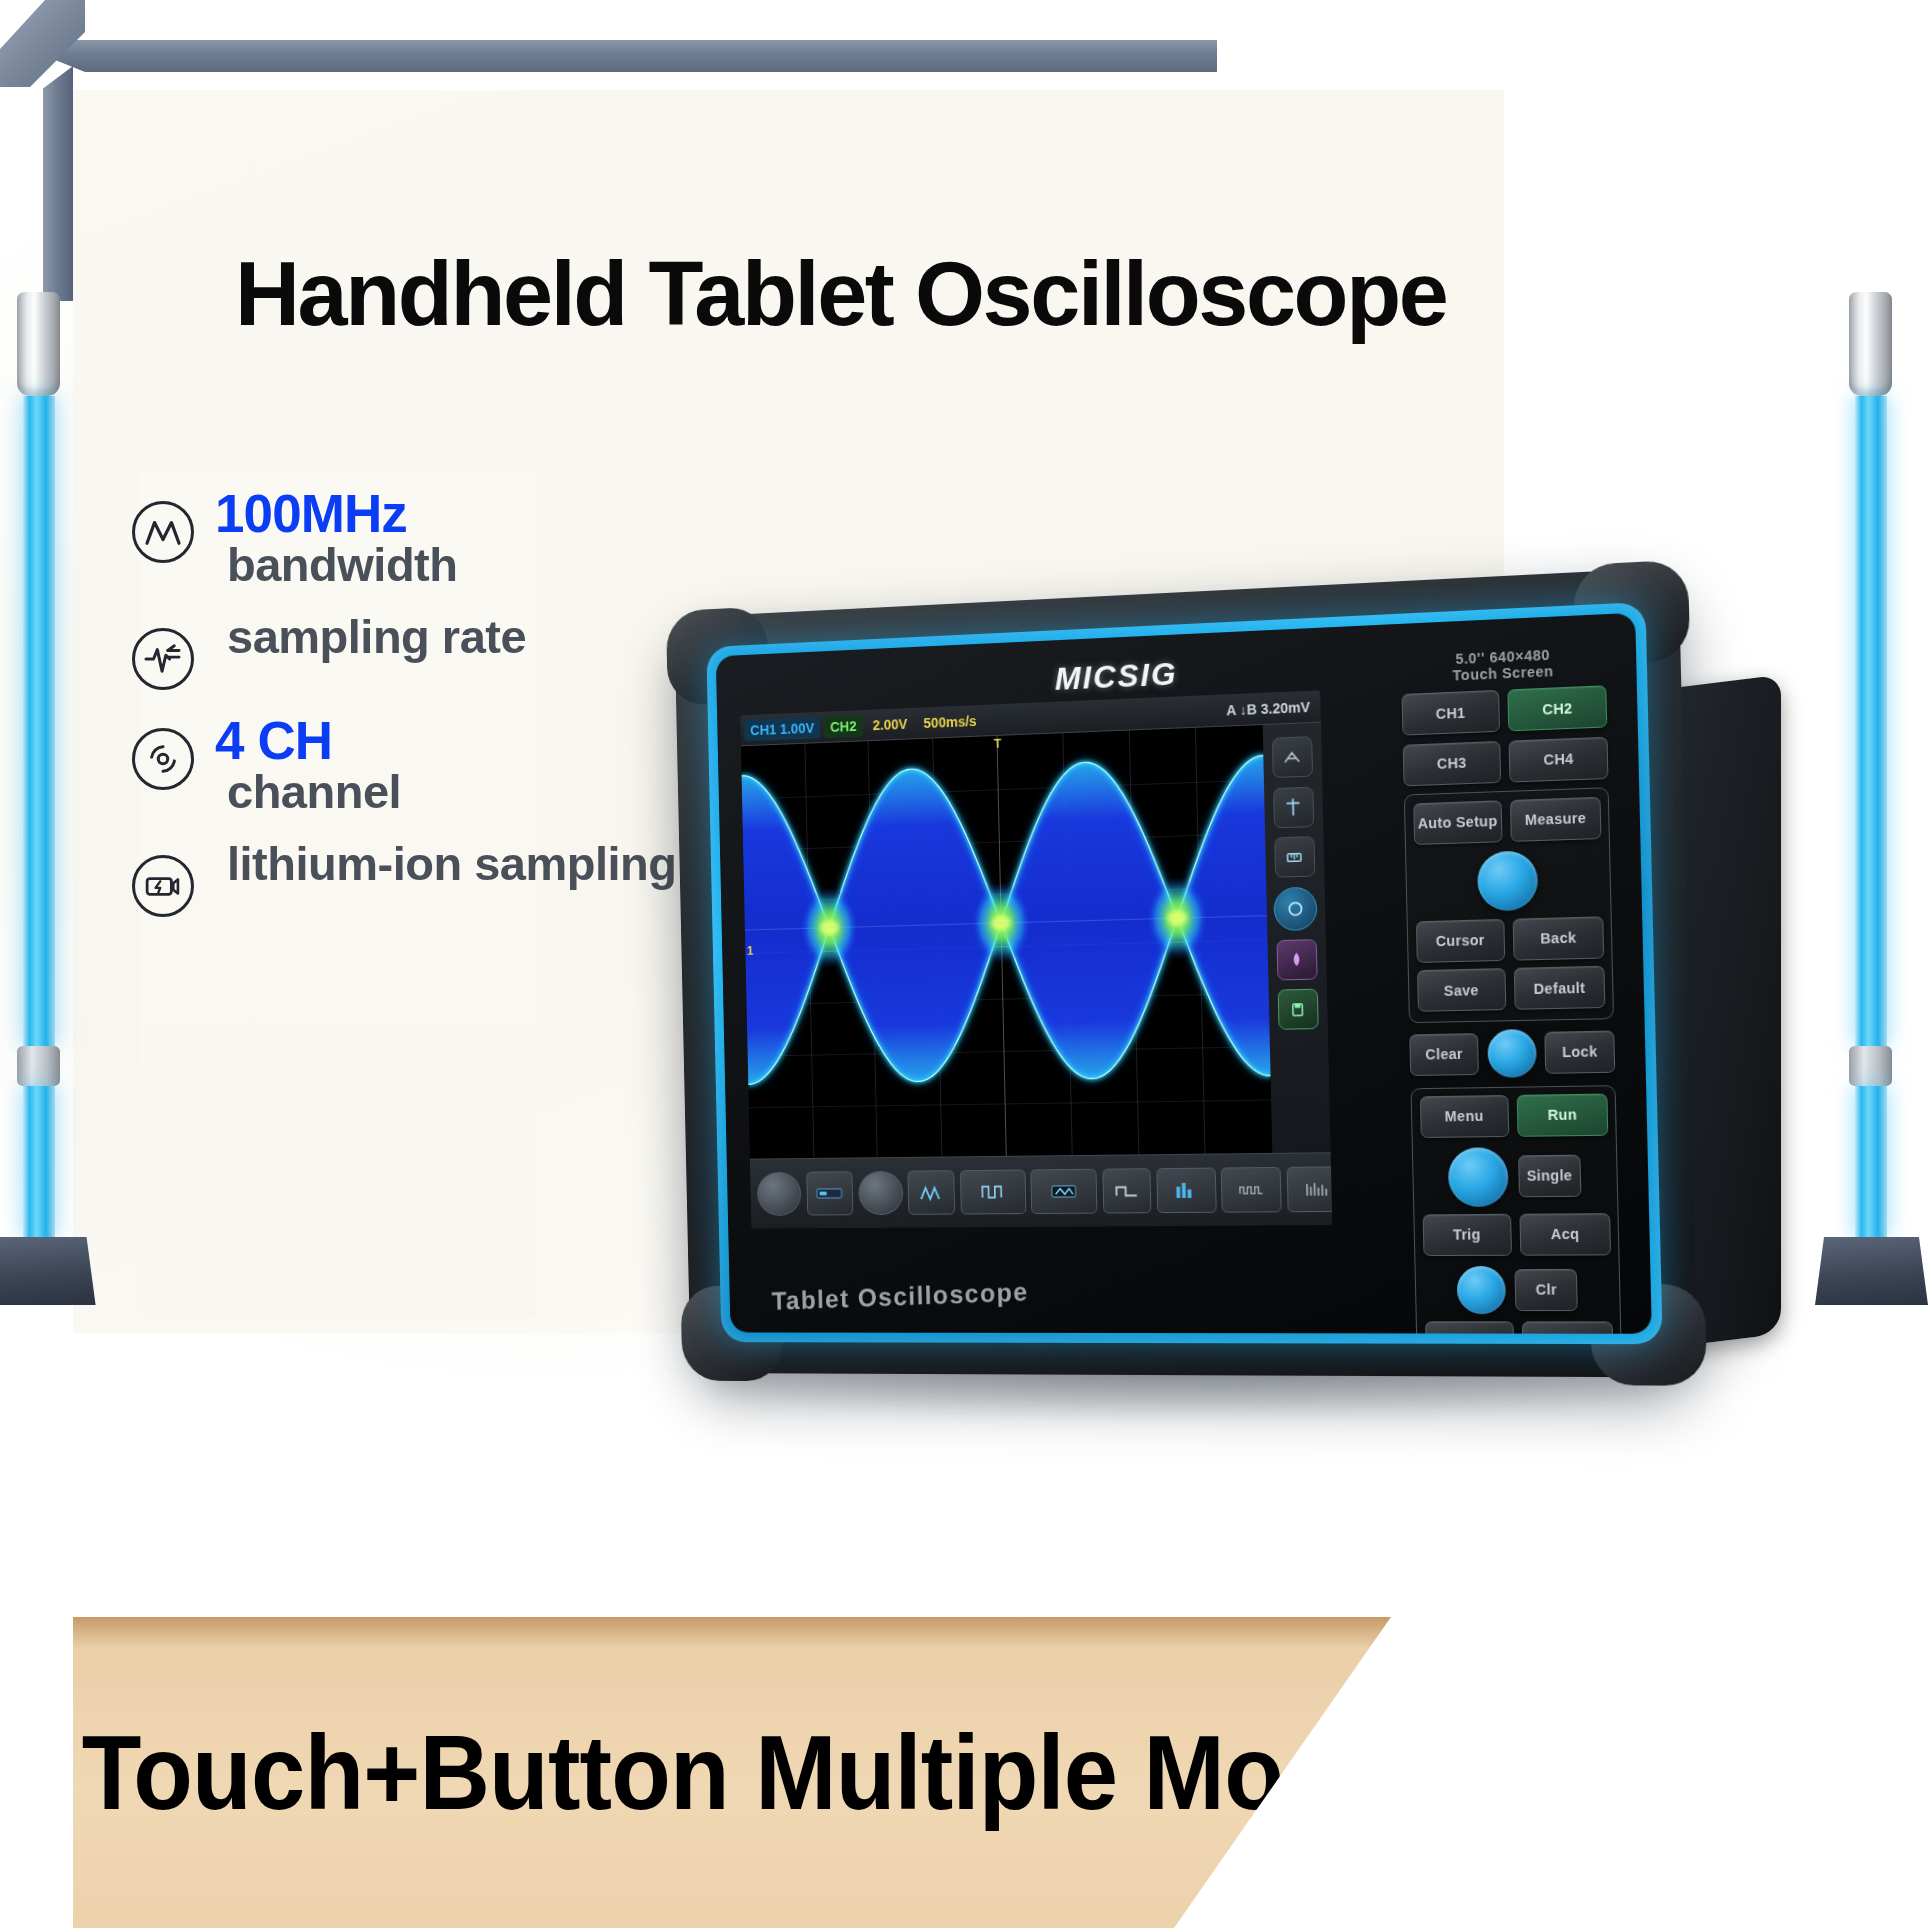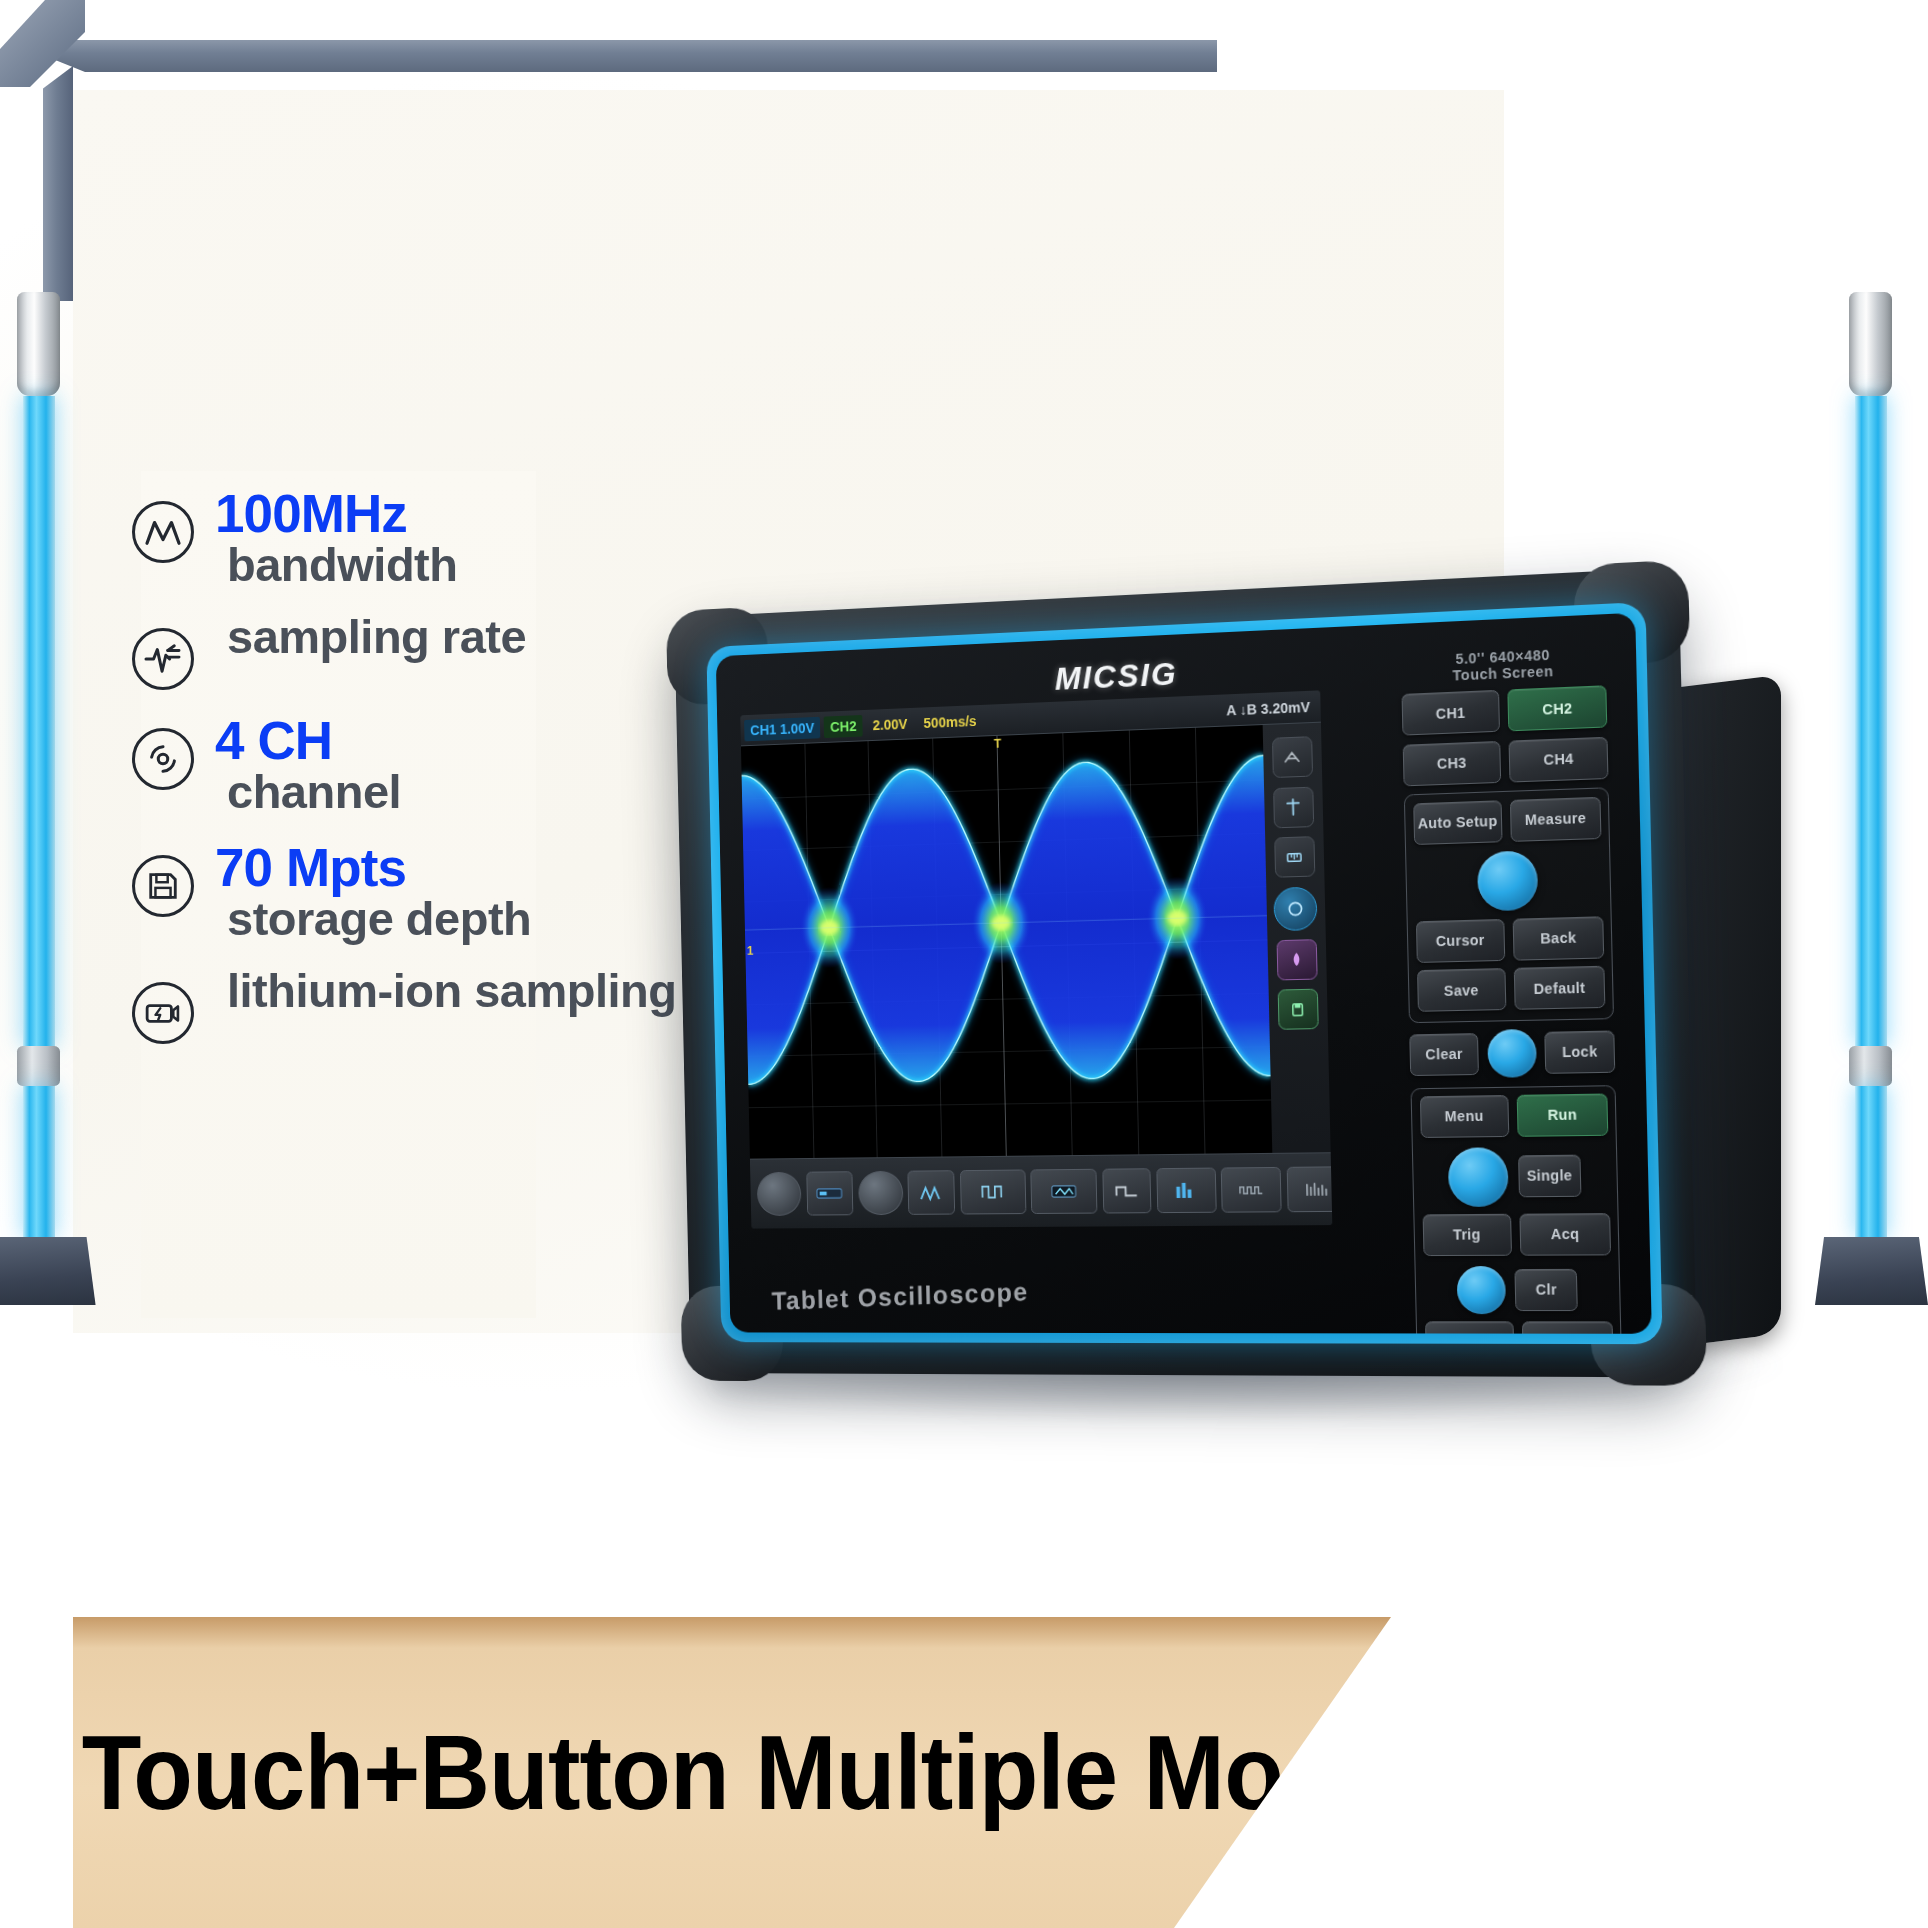--- a/index.html
+++ b/index.html
@@ -349,20 +349,21 @@
   </div>
 
   <div class="probe" style="right:41px; top:292px;">
     <div class="cap"></div>
     <div class="rod" style="height:650px;"></div>
     <div class="foot"></div>
     <div class="rod" style="height:151px;"></div>
     <div class="base"></div>
   </div>
 
+  <div id="title">Handheld Tablet Oscilloscope</div>
 
   <div id="features">
 
     <div class="feat">
       <div class="ico">
         <svg width="38" height="32" viewBox="0 0 40 34">
           <path d="M3 29 L11 7 L20 25 L29 7 L37 29" fill="none" stroke="#232830" stroke-width="3.4" stroke-linecap="round" stroke-linejoin="round"></path>
         </svg>
       </div>
       <div class="txt">
@@ -391,33 +392,20 @@
           <path d="M19 6 A13 13 0 0 0 7 17" fill="none" stroke="#232830" stroke-width="3.2" stroke-linecap="round"></path>
           <path d="M19 32 A13 13 0 0 0 31 21" fill="none" stroke="#232830" stroke-width="3.2" stroke-linecap="round"></path>
         </svg>
       </div>
       <div class="txt">
         <div class="big">4 CH</div>
         <div class="sub">channel</div>
       </div>
     </div>
 
-    <div class="feat">
-      <div class="ico">
-        <svg width="34" height="34" viewBox="0 0 36 36">
-          <path d="M5 6 H26 L31 11 V30 H5 Z" fill="none" stroke="#232830" stroke-width="3"></path>
-          <rect x="11" y="6" width="12" height="8" fill="none" stroke="#232830" stroke-width="2.6"></rect>
-          <rect x="10" y="20" width="16" height="10" fill="none" stroke="#232830" stroke-width="2.6"></rect>
-        </svg>
-      </div>
-      <div class="txt">
-        <div class="big">70 Mpts</div>
-        <div class="sub">storage depth</div>
-      </div>
-    </div>
 
     <div class="feat">
       <div class="ico">
         <svg width="38" height="28" viewBox="0 0 40 30">
           <rect x="3" y="7" width="26" height="17" rx="3" fill="none" stroke="#232830" stroke-width="3"></rect>
           <path d="M31 12 L36 8 V23 L31 19 Z" fill="none" stroke="#232830" stroke-width="2.8" stroke-linejoin="round"></path>
           <path d="M17 10 L12 17 H17 L15 22" fill="none" stroke="#232830" stroke-width="2.6" stroke-linecap="round" stroke-linejoin="round"></path>
         </svg>
       </div>
       <div class="txt">

